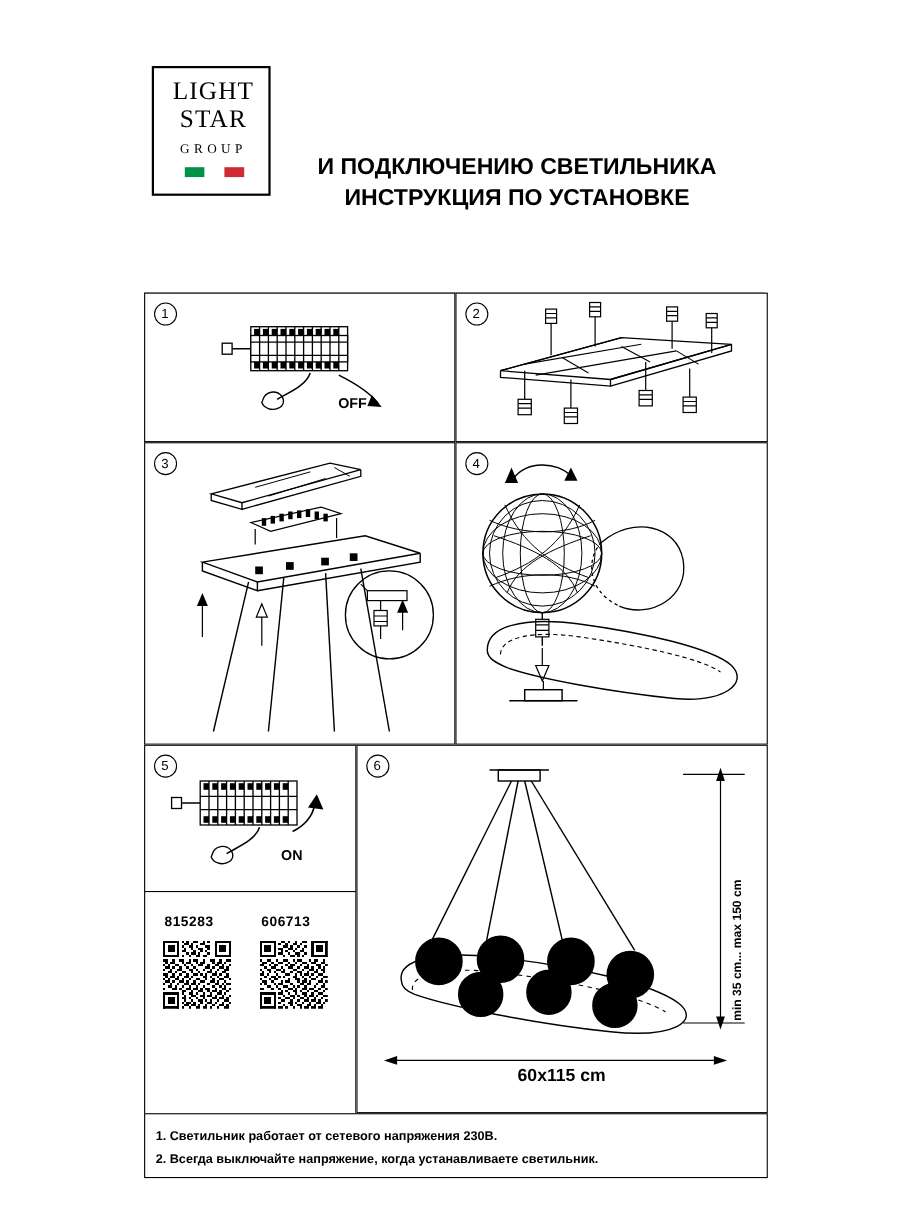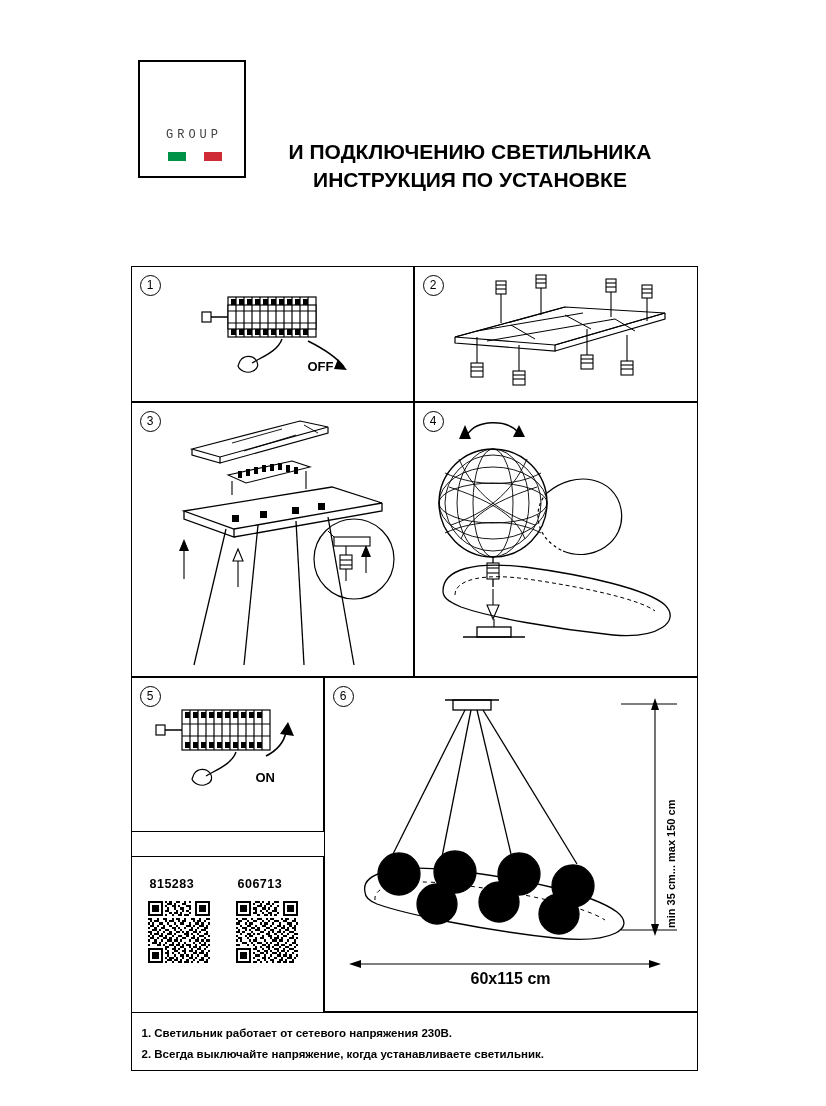--- a/index.html
+++ b/index.html
@@ -45,24 +45,24 @@
     line-height: 25px;
     letter-spacing: 1px;
     color: #000;
   }
   .logo-group {
     position: absolute;
     left: 0;
     top: 66px;
     width: 108px;
     text-align: center;
-    font-family: Liberation Mono, monospace;
+    font-family: Liberation Serif, serif;
     font-size: 12px;
     letter-spacing: 4px;
-    color: #404040;
+    color: #000000;
   }
   .logo-flag {
     position: absolute;
     left: 28px;
     top: 90px;
     width: 54px;
     height: 9px;
     display: flex;
   }
   .logo-flag i { flex: 1 1 auto; display: block; height: 100%; }
@@ -129,21 +129,21 @@
     background: #fff;
   }
 
   
   #cell1 { left: -1.5px;  top: -1.5px;  width: 283px; height: 136px; }
   #cell2 { left: 281.5px; top: -1.5px;  width: 284px; height: 136px; }
   #cell3 { left: -1.5px;  top: 134.5px; width: 283px; height: 275px; }
   #cell4 { left: 281.5px; top: 134.5px; width: 284px; height: 275px; }
   #cell5 { left: -1.5px;  top: 409.5px; width: 193px; height: 155px; }
   #cell6 { left: 191.5px; top: 409.5px; width: 374px; height: 335px; }
-  #cellqr{ left: -1.5px;  top: 589px; width: 193px; height: 209px; }
+  #cellqr{ left: -1.5px;  top: 543px; width: 193px; height: 209px; }
   #cellnote { left: -1.5px; top: 744.5px; width: 567px; height: 59px; }
 
   .note-text {
     position: absolute;
     left: 10px;
     top: 10px;
     font-size: 11.5px;
     font-weight: bold;
     line-height: 21px;
   }
@@ -183,20 +183,24 @@
   }
 
   svg { display: block; }
 </style>
 </head>
 <body>
 
 <div class="header">
 
   <div class="logo-box">
+    <div class="logo-text">
+      <div>LIGHT</div>
+      <div>STAR</div>
+    </div>
     <div class="logo-group">GROUP</div>
     <div class="logo-flag">
       <i style="background:#009246"></i>
         <i style="background:#ffffff"></i>
         <i style="background:#ce2b37"></i>
     </div>
   </div>
 
 
   <div class="instr-block">

